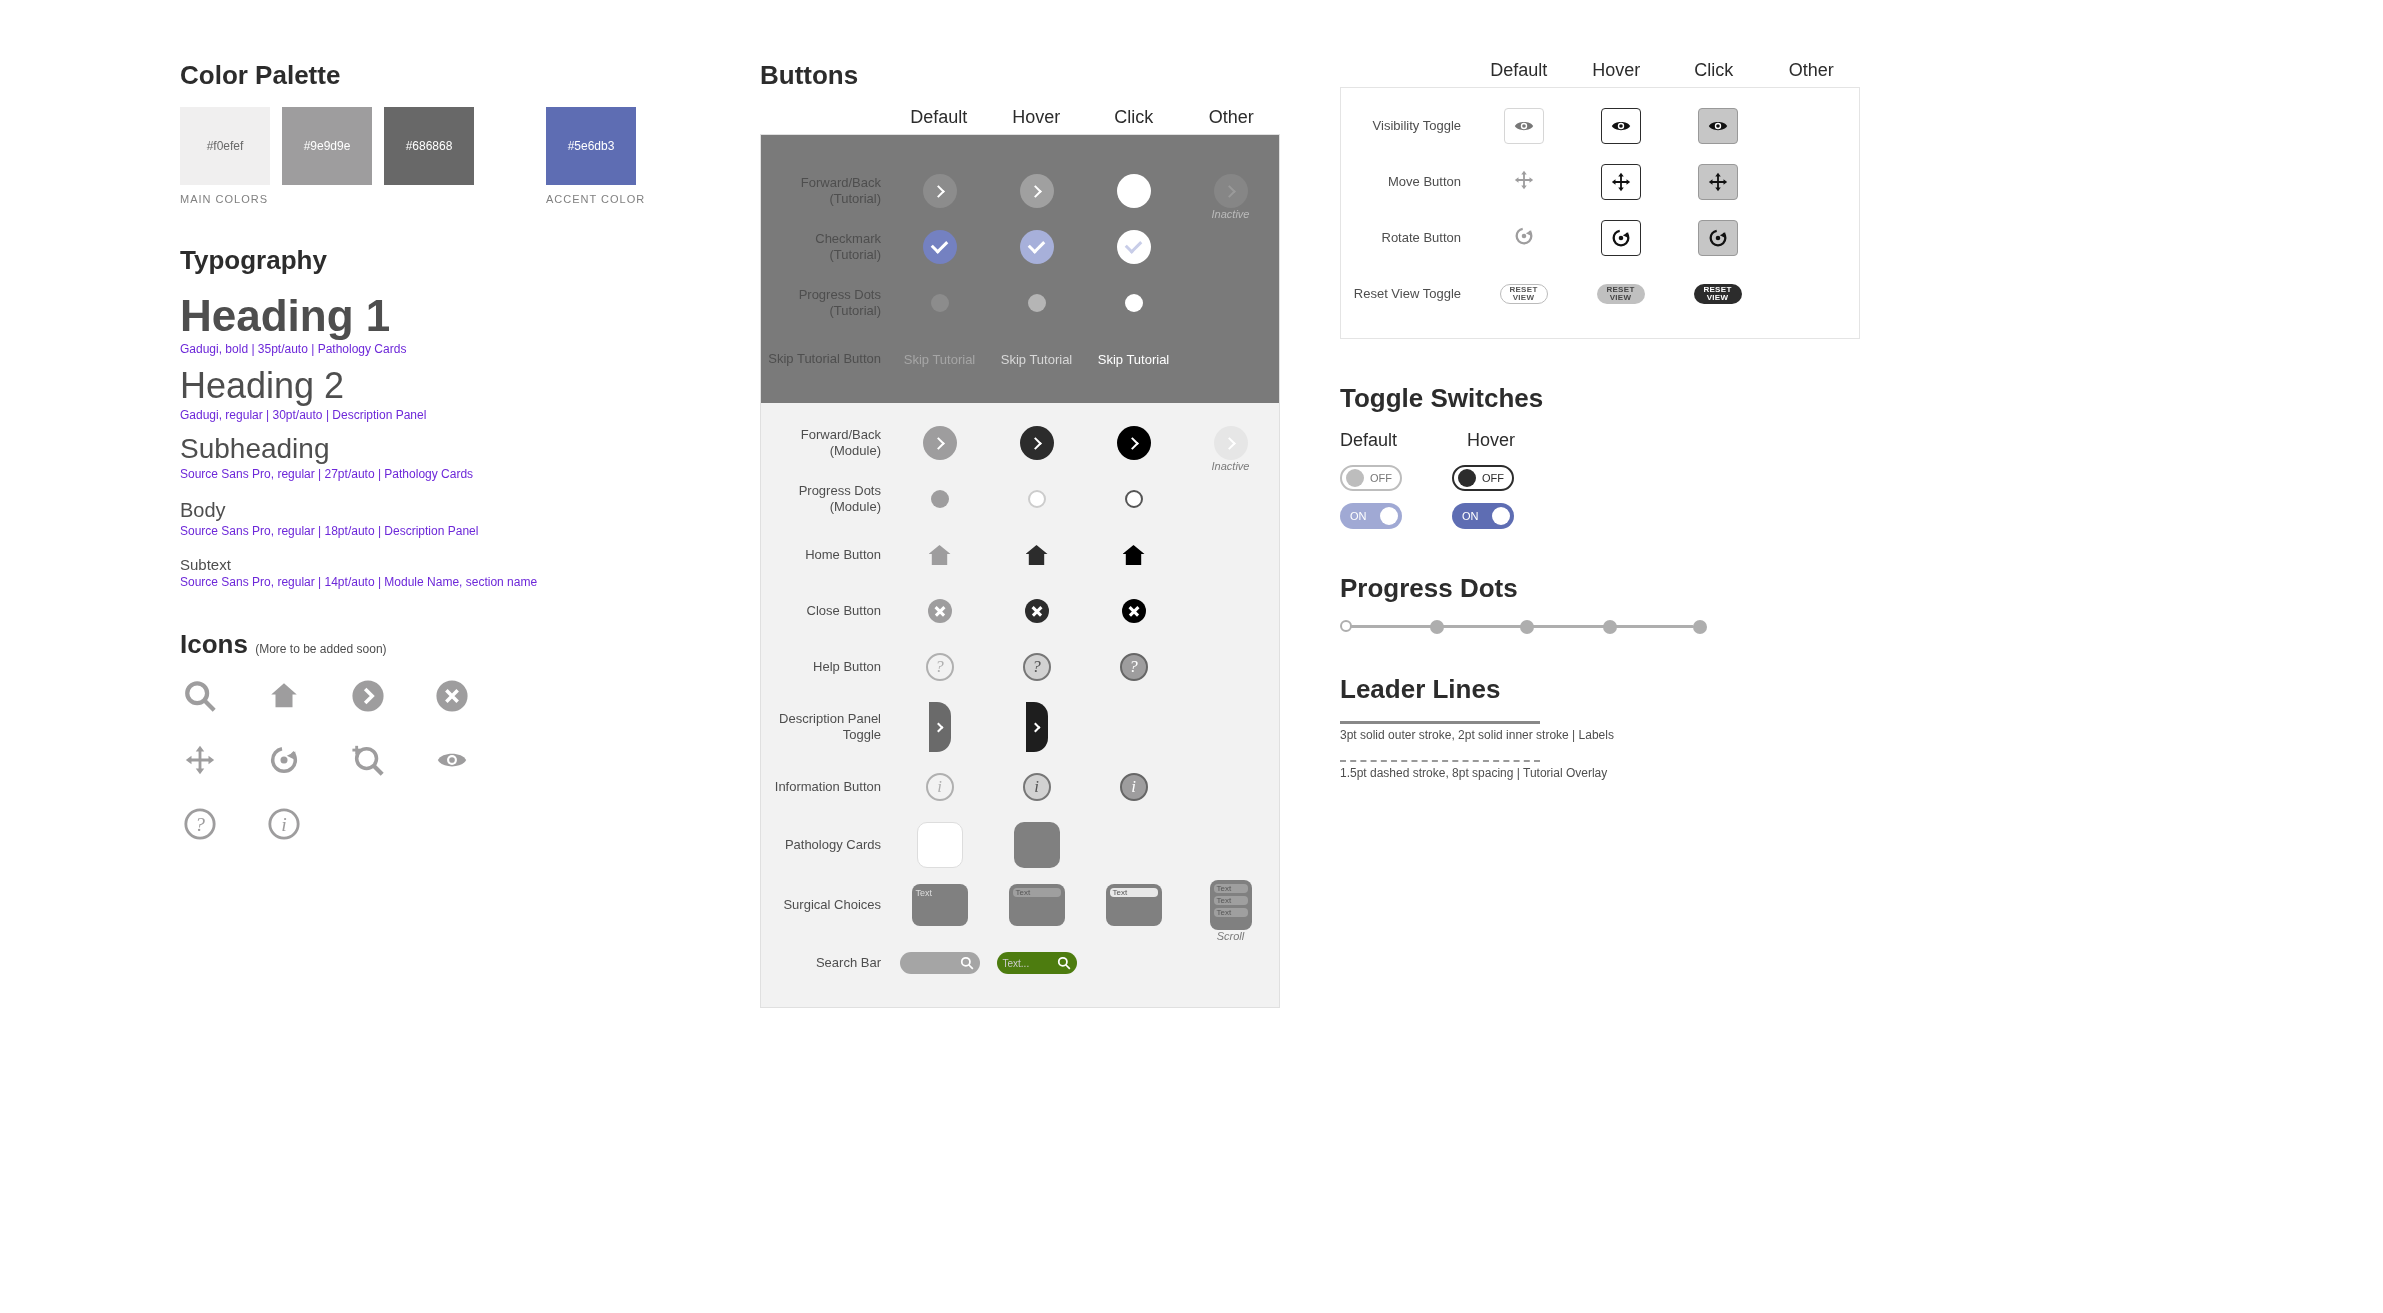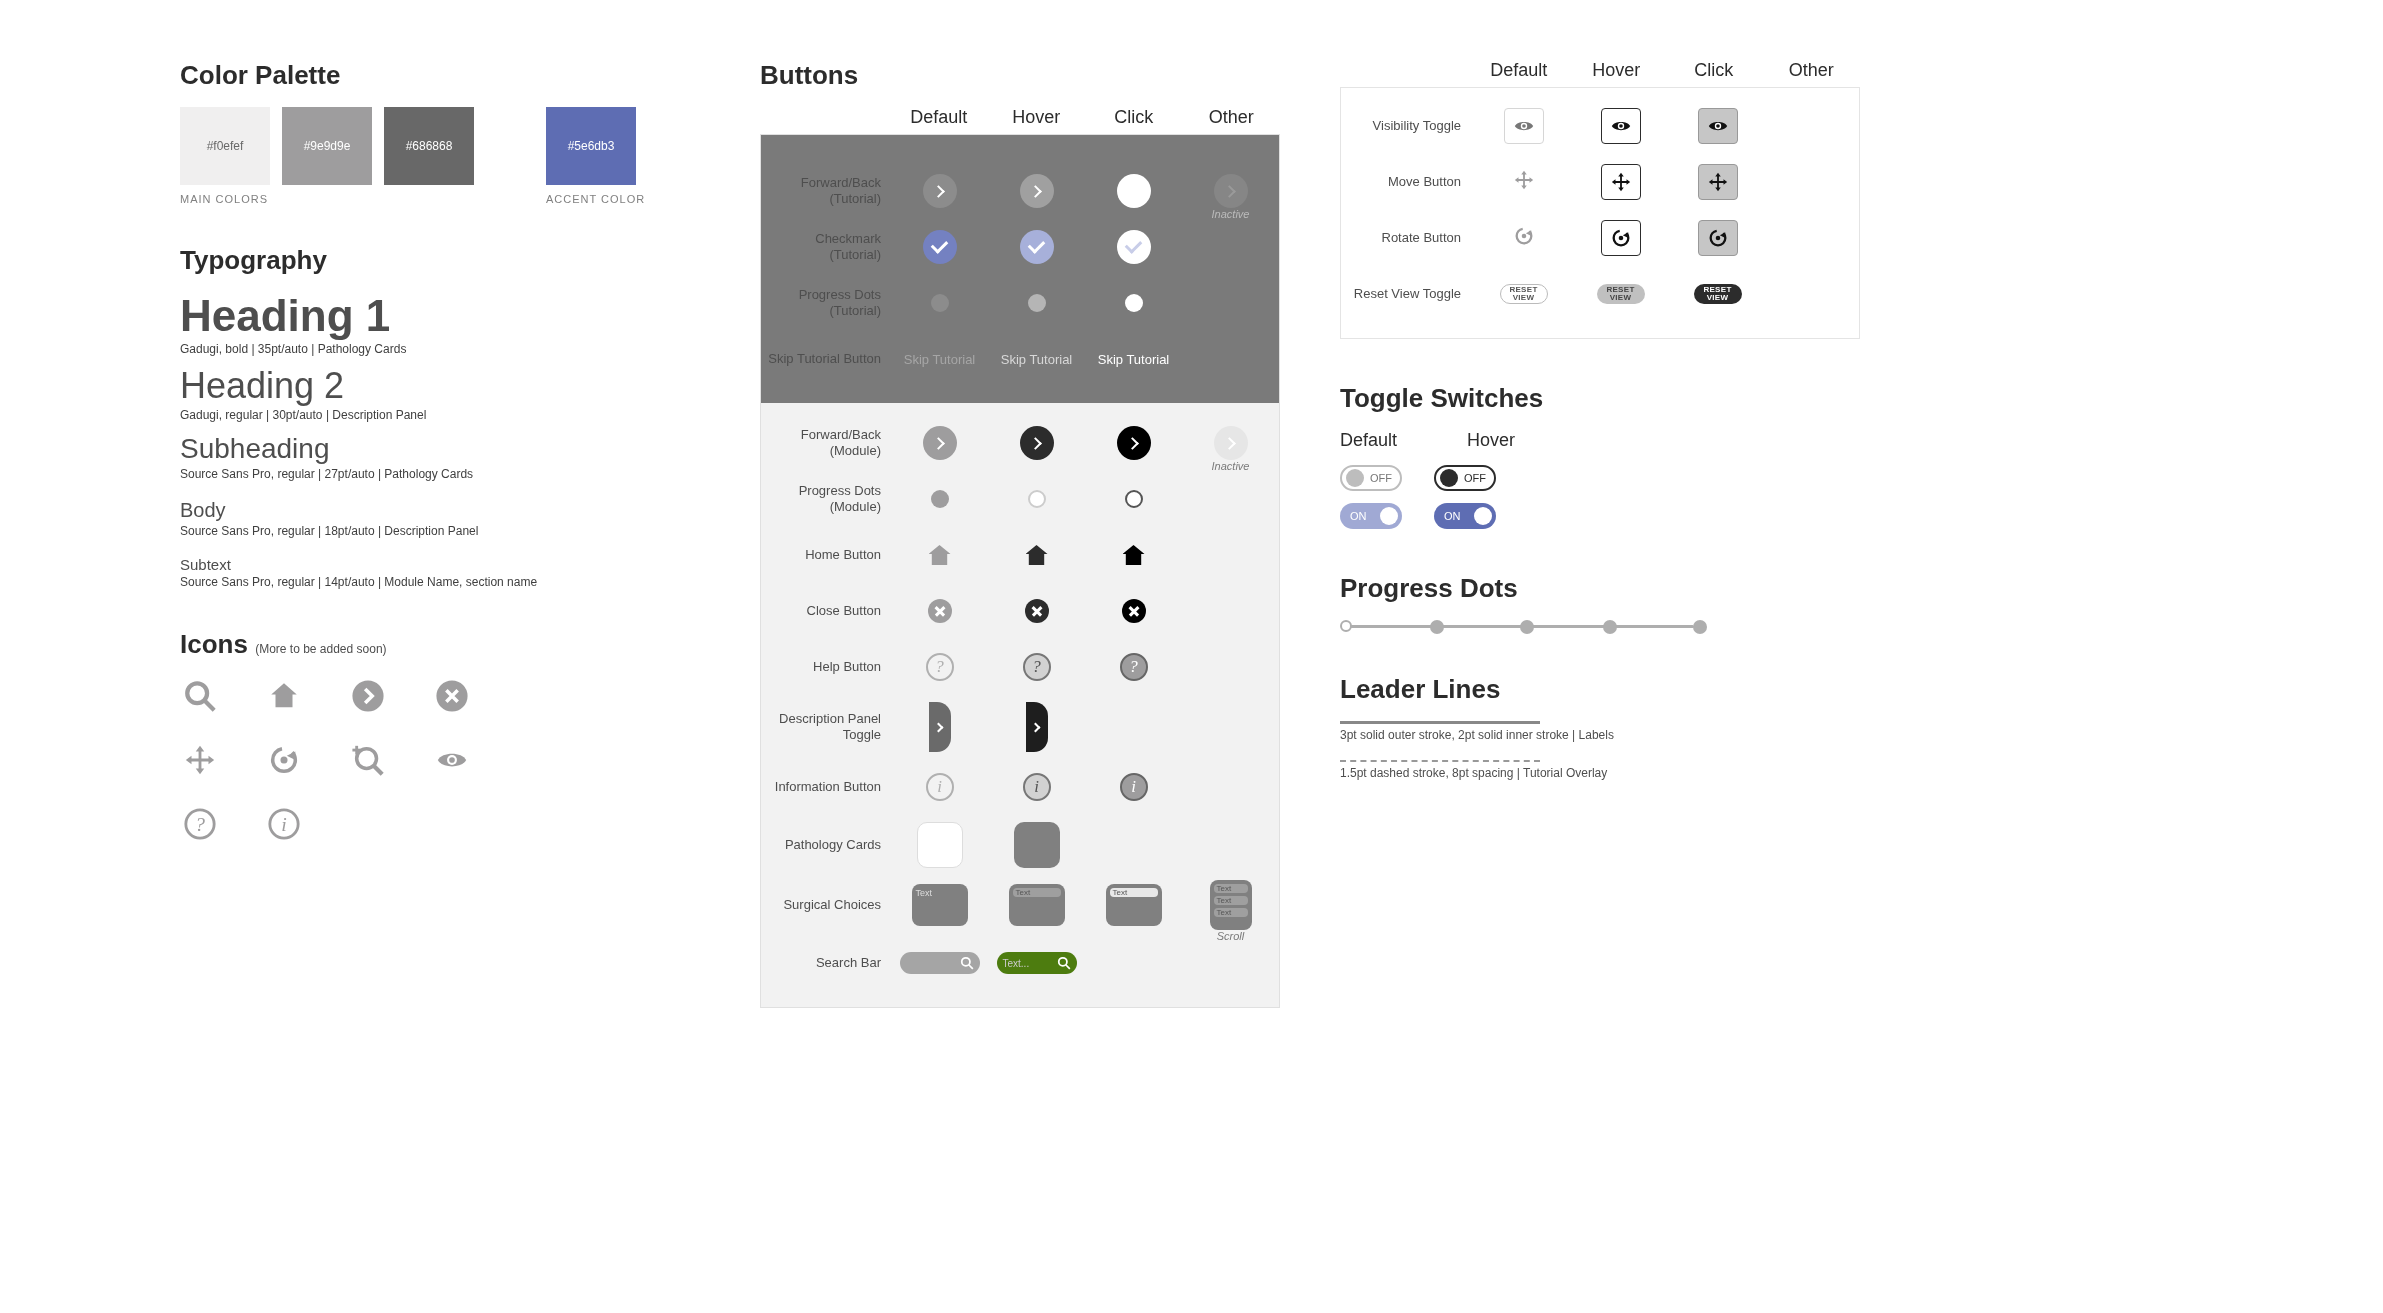--- a/index.html
+++ b/index.html
@@ -21,21 +21,21 @@
   .swatch { width: 90px; height: 78px; display: flex; align-items: center; justify-content: center; font-size: 12px; }
   .swatch-label { font-size: 11px; letter-spacing: 1px; color: #808080; margin-top: 8px; }
   .swatch-group { display: flex; flex-direction: column; }
   .swatch-accent-wrap { margin-left: 60px; }
   .typo-block { margin-top: 40px; }
   .h1-sample { font-size: 44px; font-weight: 700; color: #4e4e4e; line-height: 1.1; }
   .h2-sample { font-size: 36px; font-weight: 400; color: #4e4e4e; line-height: 1.1; margin-top: 10px; }
   .sub-sample { font-size: 28px; font-weight: 400; color: #4e4e4e; line-height: 1.1; margin-top: 12px; }
   .body-sample { font-size: 20px; color: #4e4e4e; margin-top: 18px; }
   .subtext-sample { font-size: 15px; color: #4e4e4e; margin-top: 18px; }
-  .typo-meta { font-size: 12px; color: #404040; margin-top: 2px; }
+  .typo-meta { font-size: 12px; color: #6d28d9; margin-top: 2px; }
   .icons-block { margin-top: 40px; }
   .icons-title-note { font-size: 12px; font-weight: 400; color: #4e4e4e; }
   .icon-grid { display: grid; grid-template-columns: repeat(4, 60px); gap: 24px 24px; margin-top: 16px; }
   .icon-cell { width: 40px; height: 40px; display: flex; align-items: center; justify-content: center; color: #9e9d9e; }
   .icon-cell svg { width: 34px; height: 34px; }
   
   .btn-section {  }
   .btn-header-row { display: grid; grid-template-columns: 130px repeat(4, 1fr); text-align: center; font-size: 18px; color: #2c2c2c; margin-bottom: 6px; }
   .btn-header-row > div:first-child { text-align: right; }
   .btn-table { border: 1px solid #e0e0e0; }
@@ -73,21 +73,21 @@
   .sq-click { background: #c6c6c6; border: 1px solid #999; color: #111; }
   .sq-icon svg { width: 22px; height: 22px; }
   .plain-icon { color: #9e9d9e; }
   .reset-pill { width: 48px; height: 20px; border-radius: 18px; display: flex; flex-direction: column; align-items: center; justify-content: center; font-size: 8px; line-height: 1; letter-spacing: 0.3px; font-weight: 600; }
   .switch { width: 62px; height: 26px; border-radius: 14px; display: flex; align-items: center; position: relative; font-size: 11px; }
   .switch-knob { width: 18px; height: 18px; border-radius: 50%; position: absolute; }
   .switch-off .switch-knob { left: 4px; }
   .switch-on .switch-knob { right: 4px; }
   .switch-off-lbl { margin-left: 28px; }
   .switch-on-lbl { margin-left: 10px; }
-  .switch-row { display: flex; gap: 32px; margin-bottom: 12px; }
+  .switch-row { display: flex; gap: 50px; margin-bottom: 12px; }
   .ts-headers { display: flex; gap: 70px; font-size: 18px; margin: 8px 0 14px; }
   .progress-track { position: relative; height: 8px; margin-top: 18px; width: 360px; }
   .progress-line { position: absolute; top: 3px; left: 6px; right: 6px; height: 3px; background: #aeaeae; border-radius: 2px; }
   .progress-dot { width: 14px; height: 14px; border-radius: 50%; background: #aeaeae; position: absolute; top: -2px; }
   .progress-dot.open { background: #fff; border: 2px solid #aeaeae; width: 12px; height: 12px; }
   .leader-line-solid { height: 2px; background: #999; border-top: 3px solid #888; width: 200px; margin-top: 16px; }
   .leader-line-dash { border-top: 2px dashed #999; width: 200px; margin-top: 18px; }
   .leader-meta { font-size: 12px; color: #4e4e4e; margin-top: 4px; }
   .subsection { margin-top: 44px; }
 </style>

